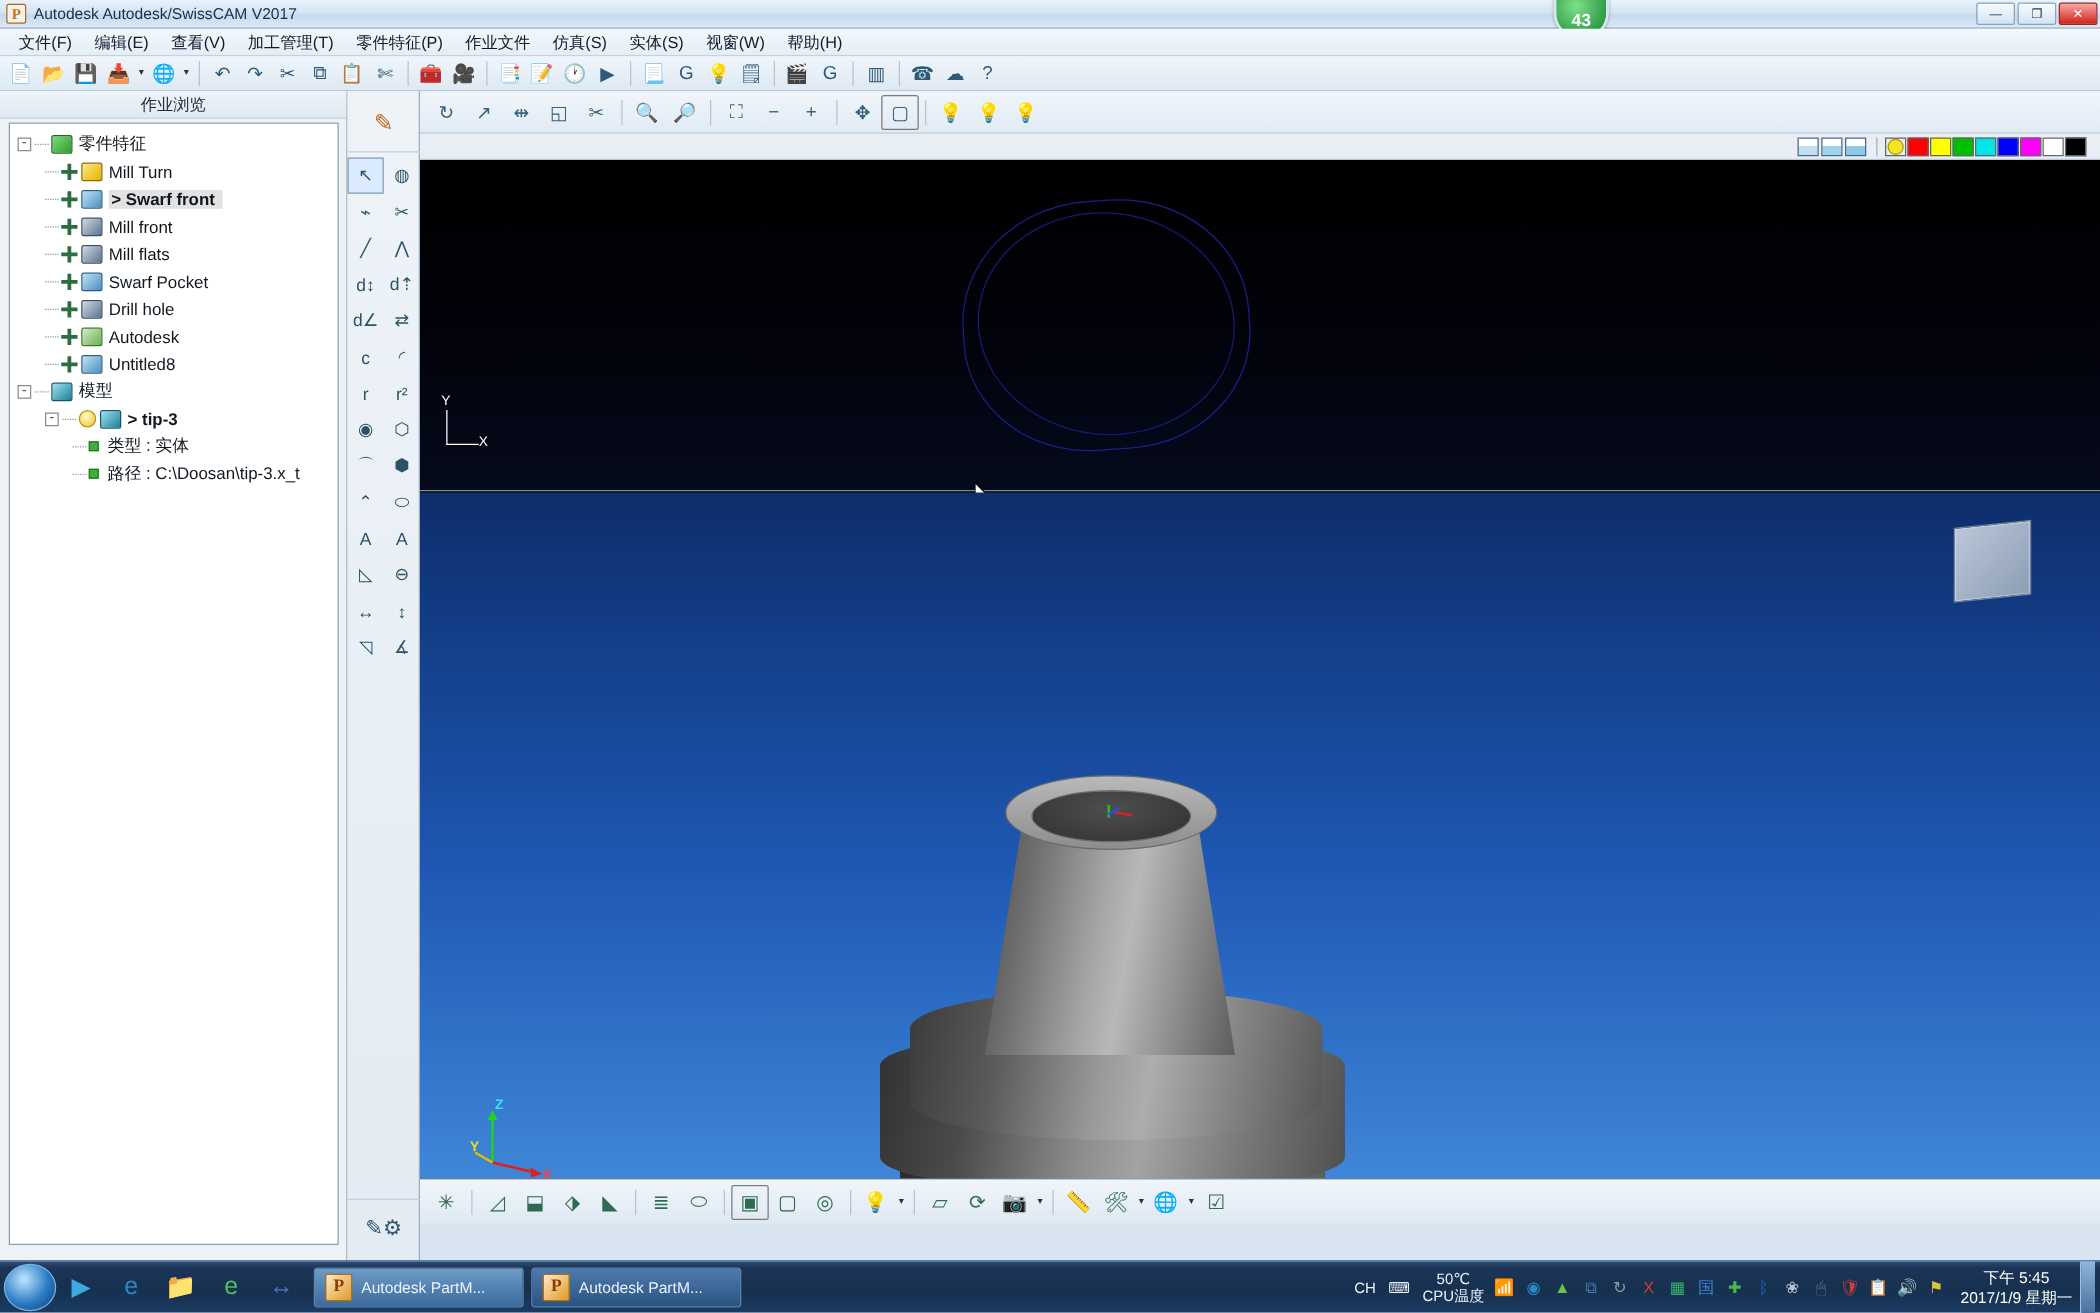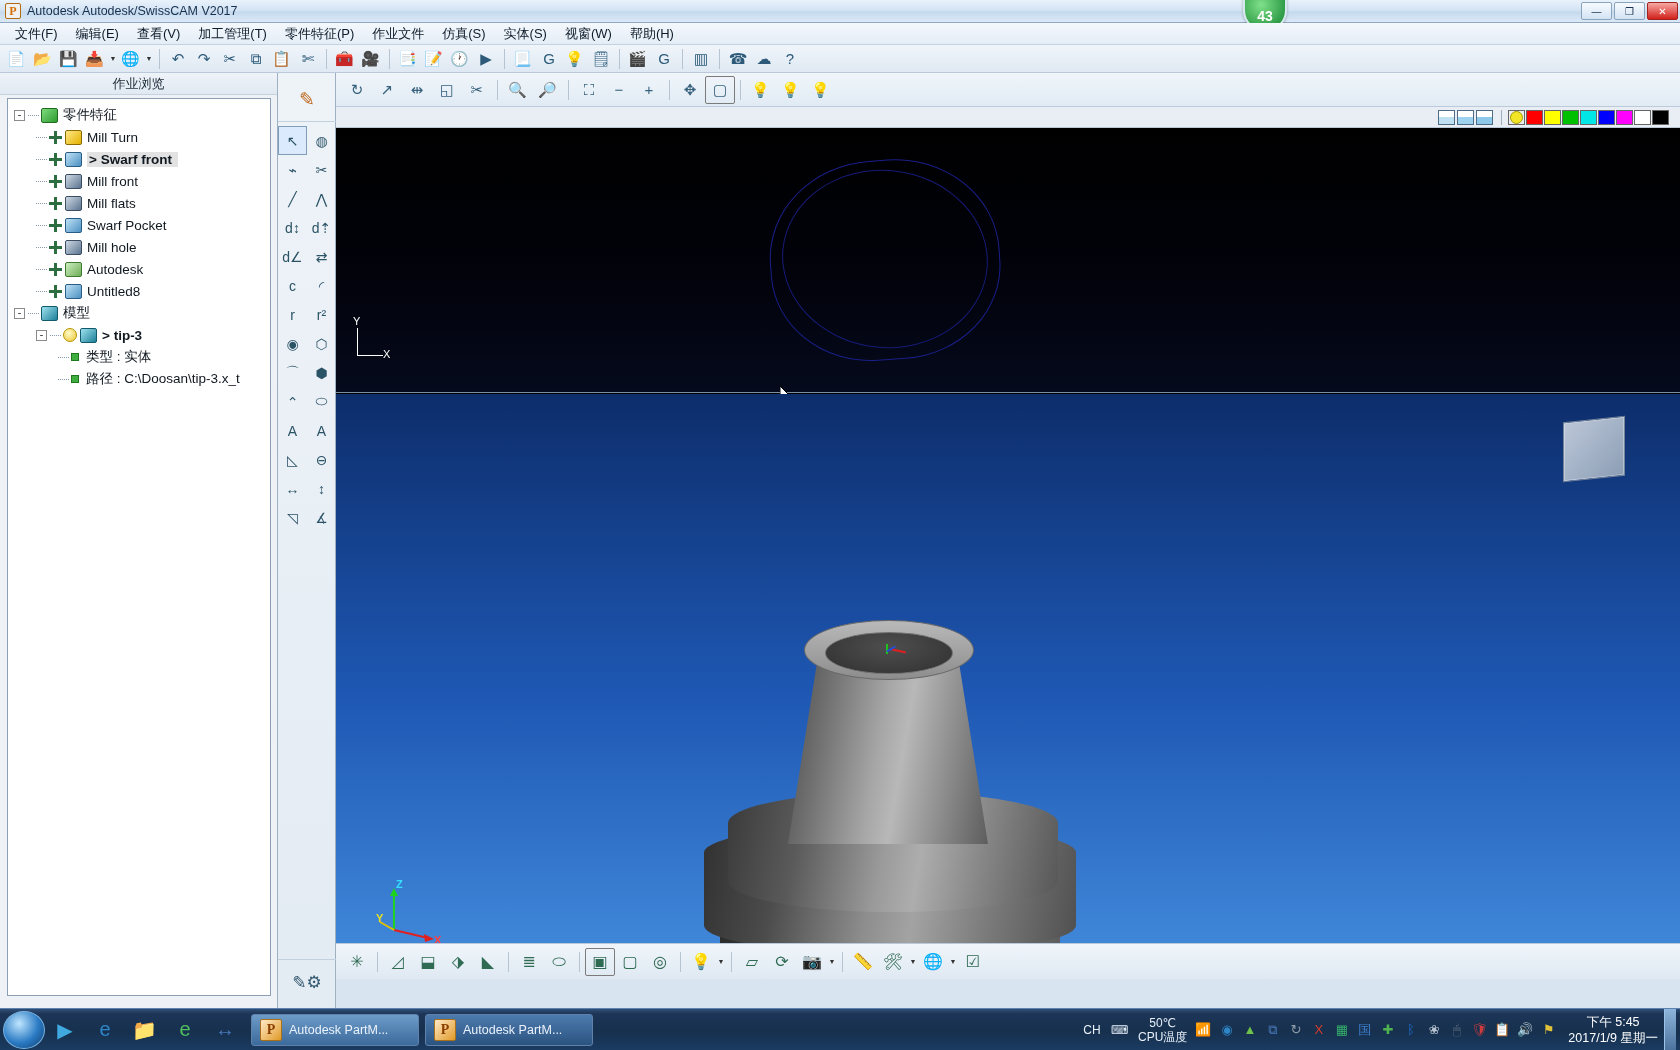--- a/index.html
+++ b/index.html
@@ -432,21 +432,21 @@
       <div class="trow" style="padding-left: 26px;">
         <span class="dotted-h"></span>
         <span class="plusicon"></span>
         <span class="ficon ico-blue"></span>
         <span class="tlabel">Swarf Pocket</span>
       </div>
       <div class="trow" style="padding-left: 26px;">
         <span class="dotted-h"></span>
         <span class="plusicon"></span>
         <span class="ficon ico-blue2"></span>
-        <span class="tlabel">Mill hole</span>
+        <span class="tlabel">Drill hole</span>
       </div>
       <div class="trow" style="padding-left: 26px;">
         <span class="dotted-h"></span>
         <span class="plusicon"></span>
         <span class="ficon ico-green"></span>
         <span class="tlabel">Autodesk</span>
       </div>
       <div class="trow" style="padding-left: 26px;">
         <span class="dotted-h"></span>
         <span class="plusicon"></span>

